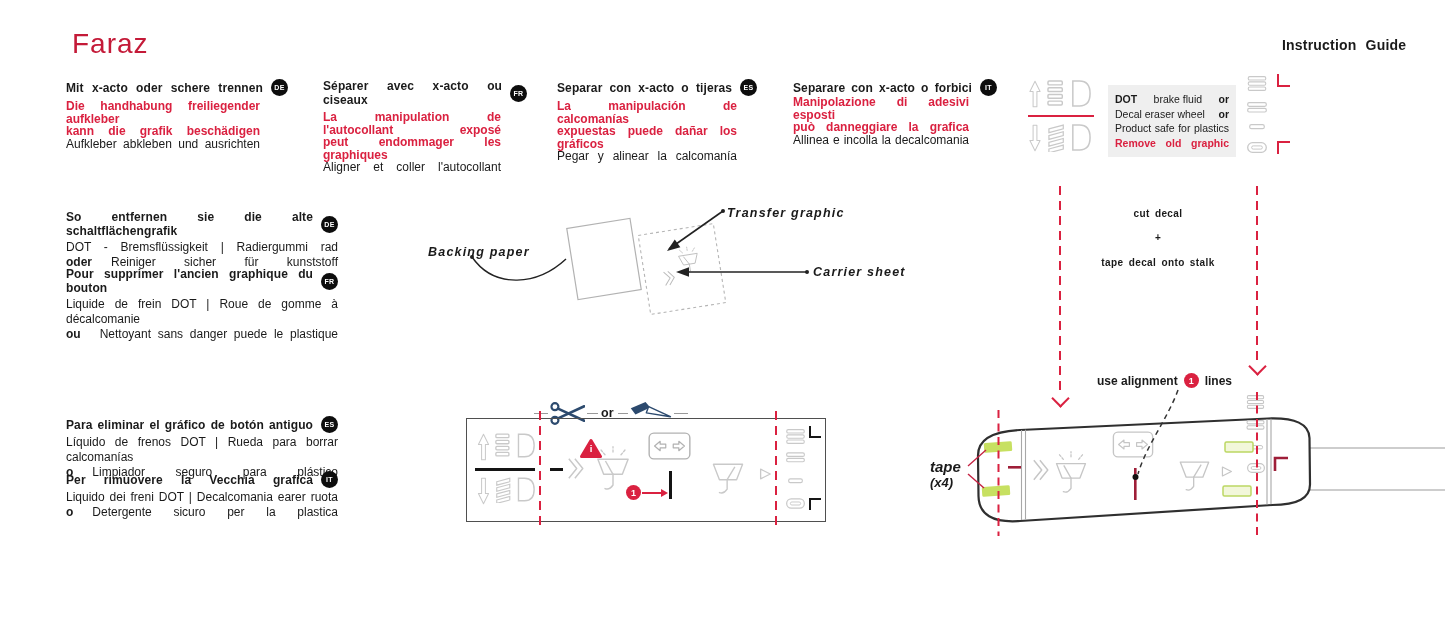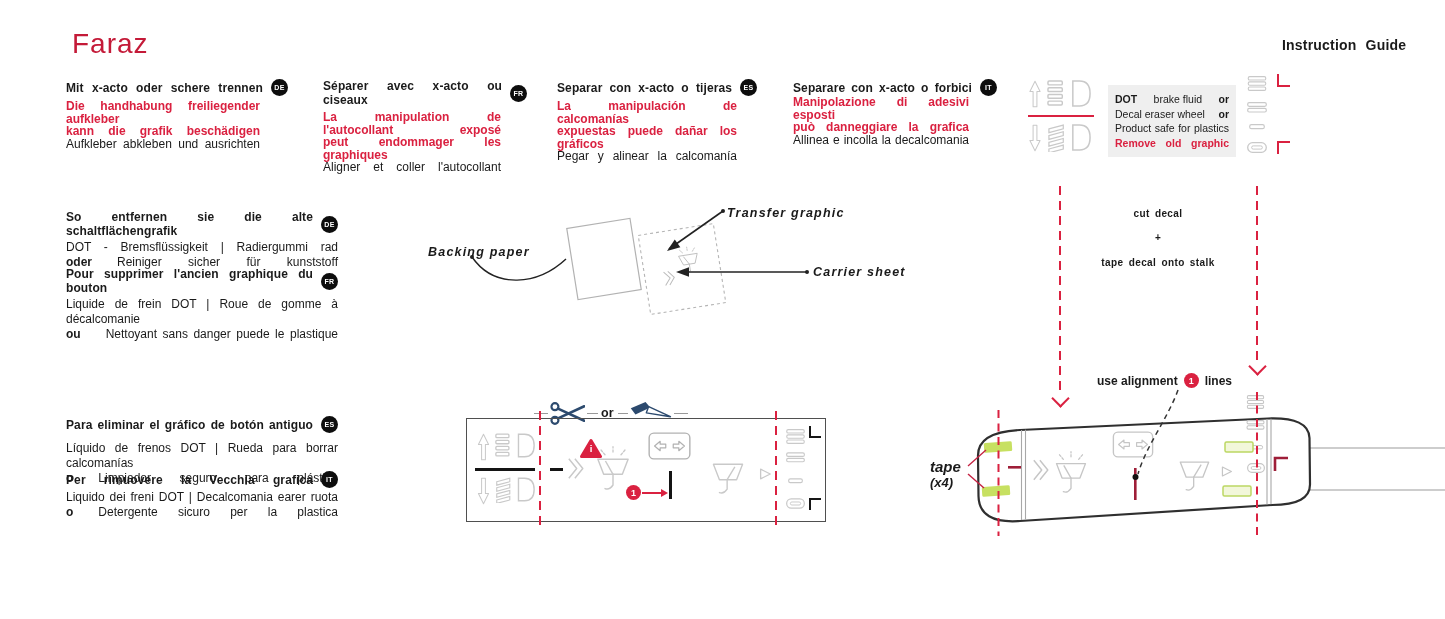--- a/index.html
+++ b/index.html
@@ -10,21 +10,21 @@
   .jl{display:block;text-align:justify;text-align-last:justify}
   .head{font-size:12px;font-weight:bold;display:flex;align-items:center;letter-spacing:.1px}
   .head .ht{flex:1;text-align:justify;text-align-last:justify}
   .badge{width:17px;height:17px;border-radius:50%;background:#0d0d0d;color:#fff;font-size:7px;
          font-weight:bold;display:flex;align-items:center;justify-content:center;margin-left:8px;
          flex:0 0 auto;letter-spacing:.3px}
   .t12{font-size:12px;line-height:12.5px}
   .t12r{font-size:12px;line-height:15px}
   .red{color:#da2140}
   .lead-line{display:flex}
-  .lead-line .lw{font-weight:bold;margin-right:25px}
+  .lead-line .lw{font-weight:bold;margin-right:19px}
   .lead-line .lr{flex:1;text-align:justify;text-align-last:justify}
   .gray{color:#c9c9c9}
   .g2{color:#b2b2b2}
   .navy{color:#2c4a6e}
   .rdash{width:2px;background:repeating-linear-gradient(to bottom,#da2140 0 9px,transparent 9px 15px)}
   .varrow{width:11px;height:11px;border-left:2px solid #da2140;border-bottom:2px solid #da2140;transform:rotate(-45deg)}
   .corner{width:13px;height:13px;box-sizing:border-box}
   .c-bl{border-left:2.4px solid;border-bottom:2.4px solid}
   .c-tl{border-left:2.4px solid;border-top:2.4px solid}
   .numc{width:15px;height:15px;border-radius:50%;background:#da2140;color:#fff;font-size:9px;
@@ -219,21 +219,21 @@
     <div class="t12r lead-line">
         <span class="lw">ou</span>
         <span class="lr">Nettoyant sans danger puede le plastique</span>
       </div>
   </div>
   <div class="abs" style="left:66px;top:416px;width:272px">
     <div class="head">
         <span class="ht">Para eliminar el gráfico de botón antiguo</span>
         <span class="badge">ES</span>
       </div>
-    <div class="t12r jl" style="margin-top:8px">Líquido de frenos DOT | Rueda para borrar calcomanías</div>
+    <div class="t12r jl" style="margin-top:2px">Líquido de frenos DOT | Rueda para borrar calcomanías</div>
     <div class="t12r lead-line">
         <span class="lw">o</span>
         <span class="lr">Limpiador seguro para plástico</span>
       </div>
   </div>
   <div class="abs" style="left:66px;top:471px;width:272px">
     <div class="head">
         <span class="ht">Per rimuovere la Vecchia grafica</span>
         <span class="badge">IT</span>
       </div>

